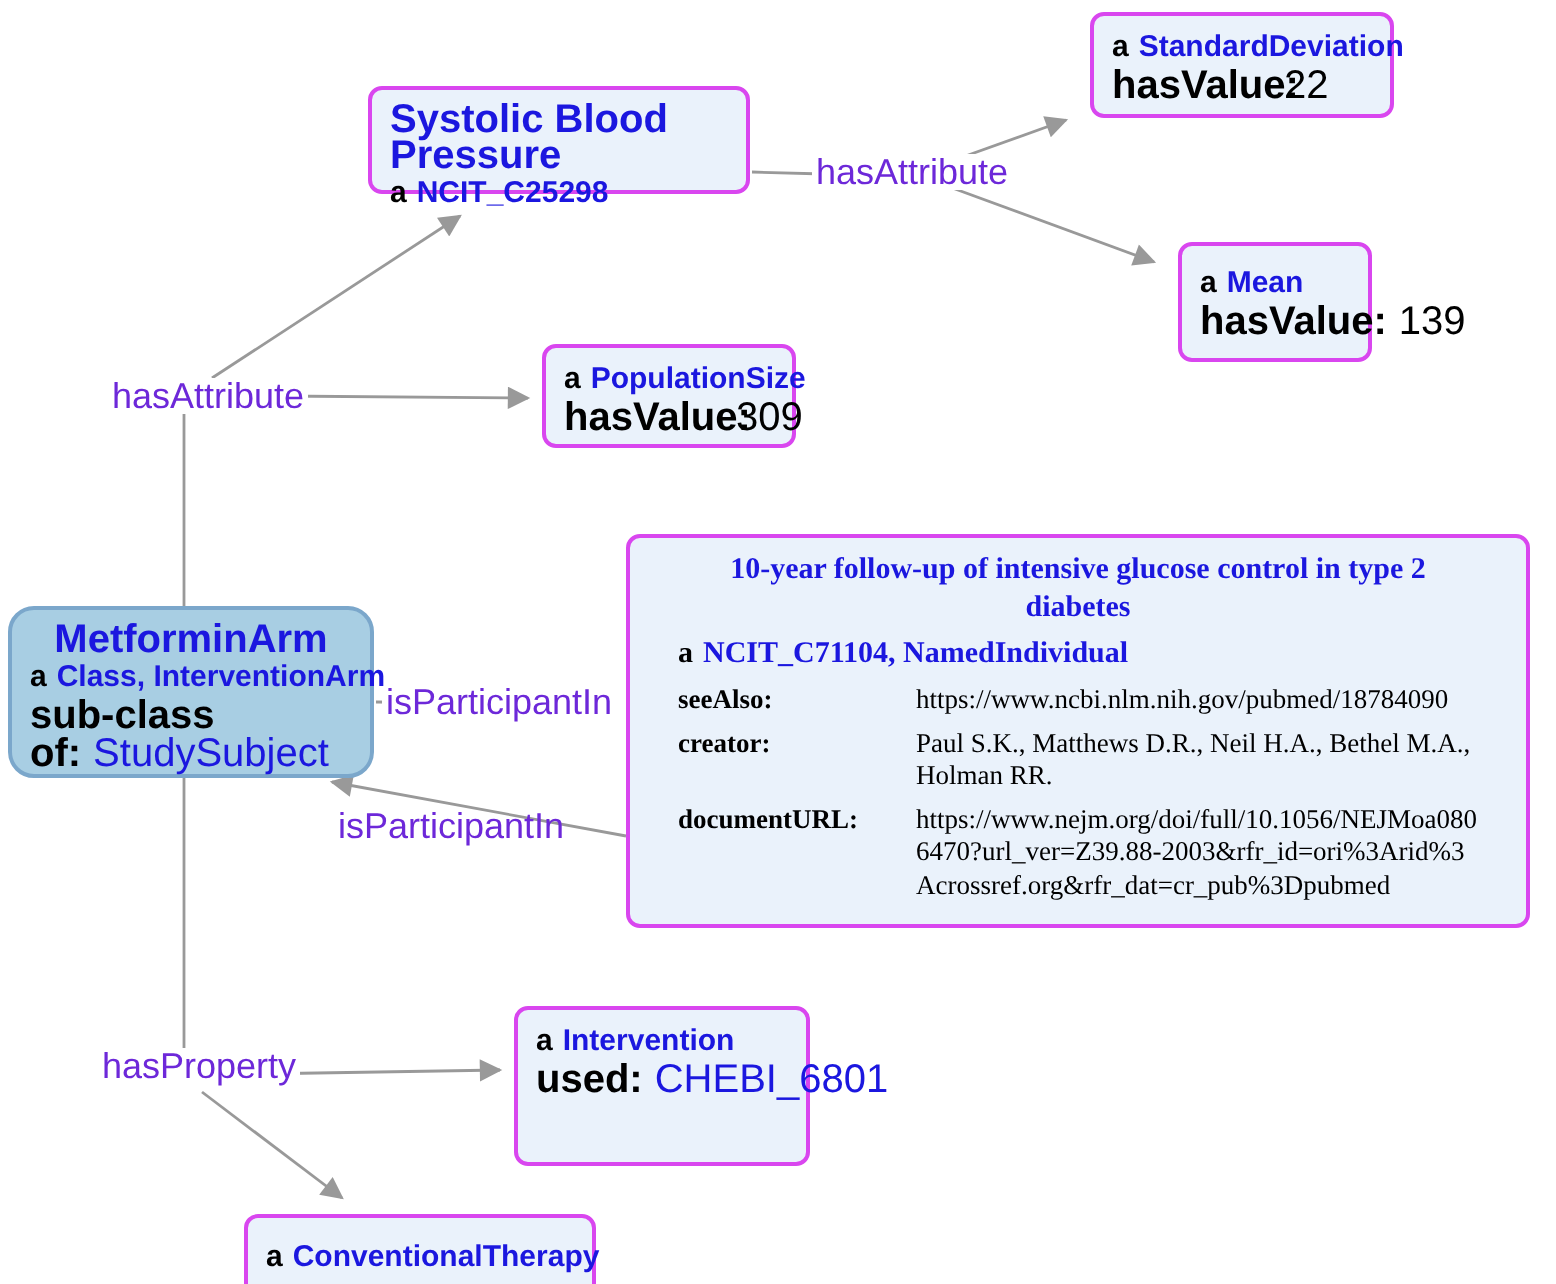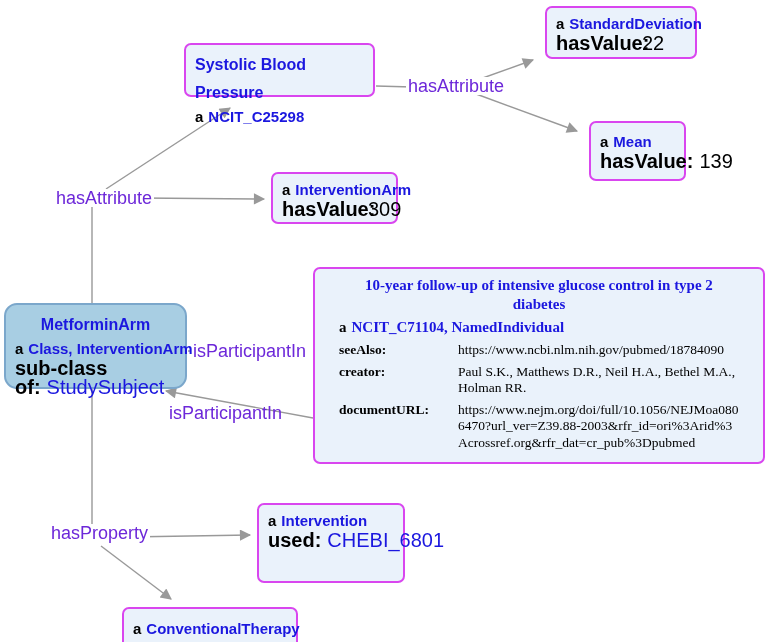--- a/index.html
+++ b/index.html
@@ -12,21 +12,21 @@
     position:absolute;z-index:2;font-size:18px;line-height:18px;color:#6d28d9;
     background:#ffffff;padding:0 2px;white-space:nowrap;
   }
   .edge-label.nobg{background:transparent;}
   .node{
     position:absolute;z-index:3;box-sizing:border-box;
     background:#EAF2FB;border:2px solid #d946ef;border-radius:7px;
     padding:6px 9px;color:#000;
   }
   .node.focus{background:#A8CEE3;border-color:#7BA7CB;border-radius:13px;}
-  .ntitle{color:#1B17DF;font-weight:bold;font-size:16px;line-height:28px;text-align:center;}
+  .ntitle{color:#1B17DF;font-weight:bold;font-size:20px;line-height:18px;text-align:center;}
   .typeline{font-size:15px;font-weight:bold;line-height:20px;color:#000;white-space:nowrap;}
   .typeline .term{color:#1B17DF;margin-left:5px;}
   .kv{font-size:20px;line-height:19px;}
   .kv .k{font-weight:bold;color:#000;}
   .kv .v{color:#000;margin-left:6px;}
   .kv .v.blue{color:#1B17DF;}
   .kv.grid{display:grid;grid-template-columns:86px 1fr;}
   .kv.grid .v{margin-left:0;}
   
   #n-study{padding:7px 24px;font-family:Liberation Serif, serif;}
@@ -92,21 +92,21 @@
     <div class="typeline">
       <span class="k">a</span><span class="term">Mean</span>
     </div>
     <div class="kv">
       <span class="k">hasValue:</span><span class="v">139</span>
     </div>
   </div>
 
   <div class="node" id="n-popsize" style="left:271px;top:172px;width:127px;height:52px;">
     <div class="typeline">
-      <span class="k">a</span><span class="term">InterventionArm</span>
+      <span class="k">a</span><span class="term">PopulationSize</span>
     </div>
     <div class="kv grid">
       <span class="k">hasValue:</span>
         <span class="v">309</span>
     </div>
   </div>
 
   <div class="node focus" id="n-metarm" style="left:4px;top:303px;width:183px;height:86px;">
     <div class="ntitle">MetforminArm</div>
     <div class="typeline">

